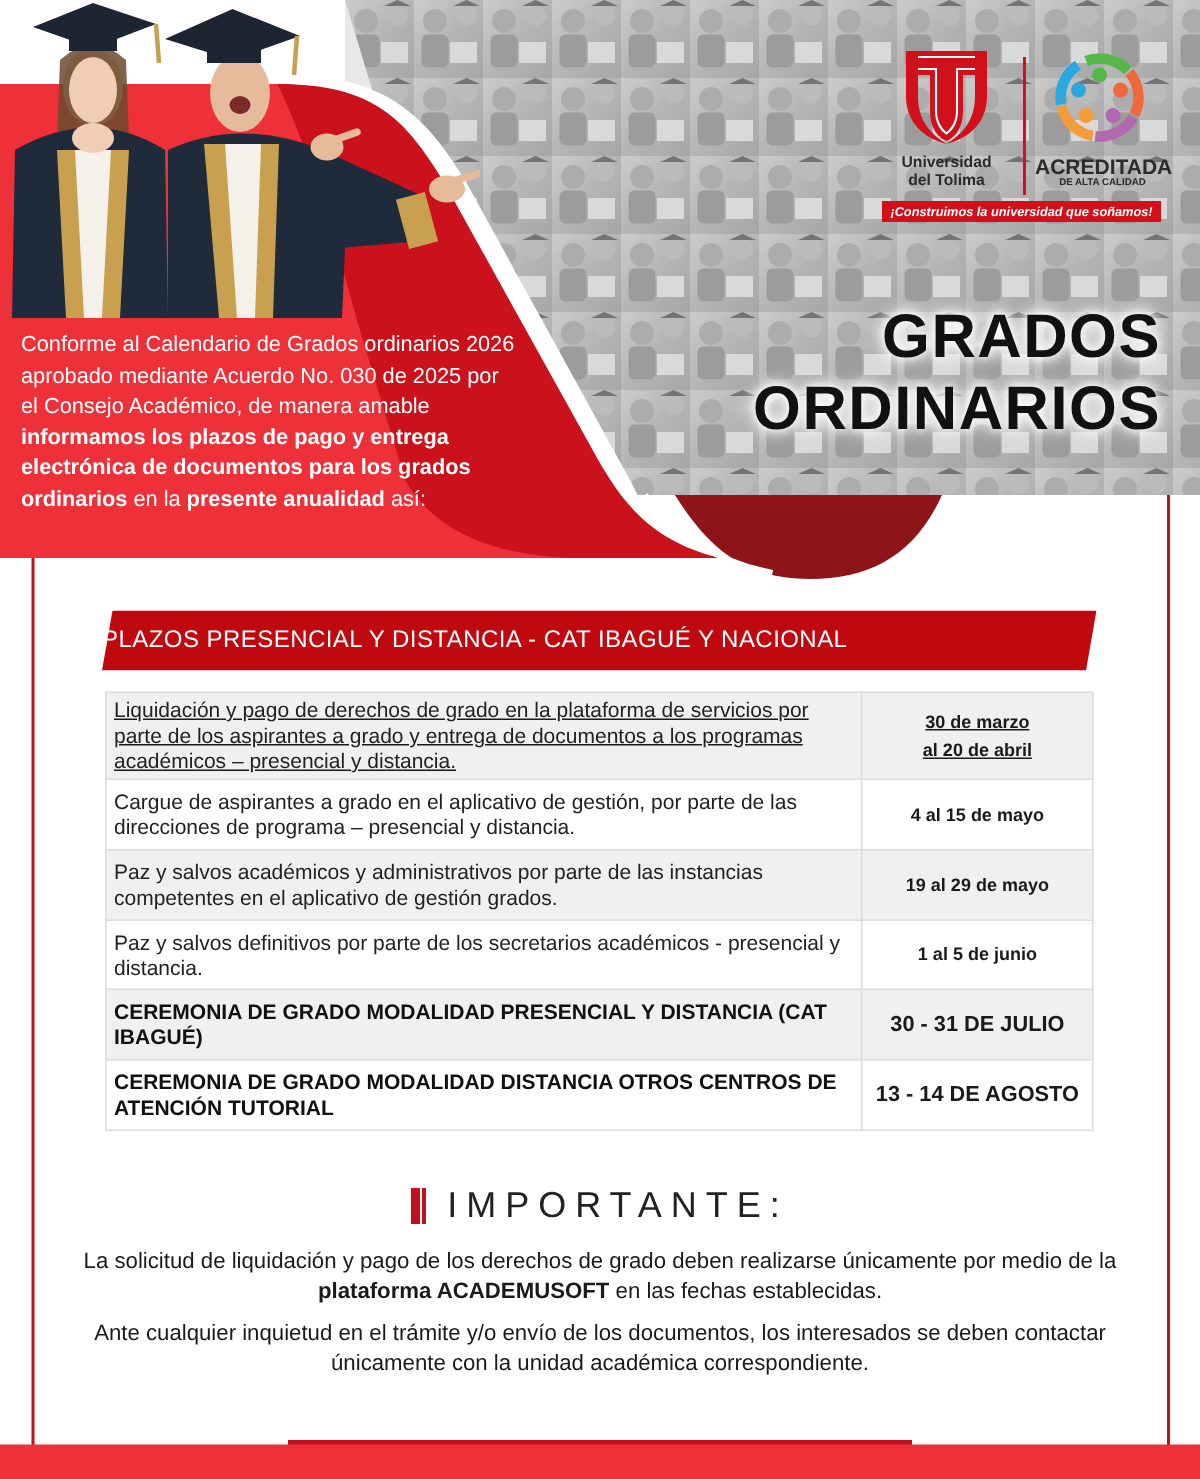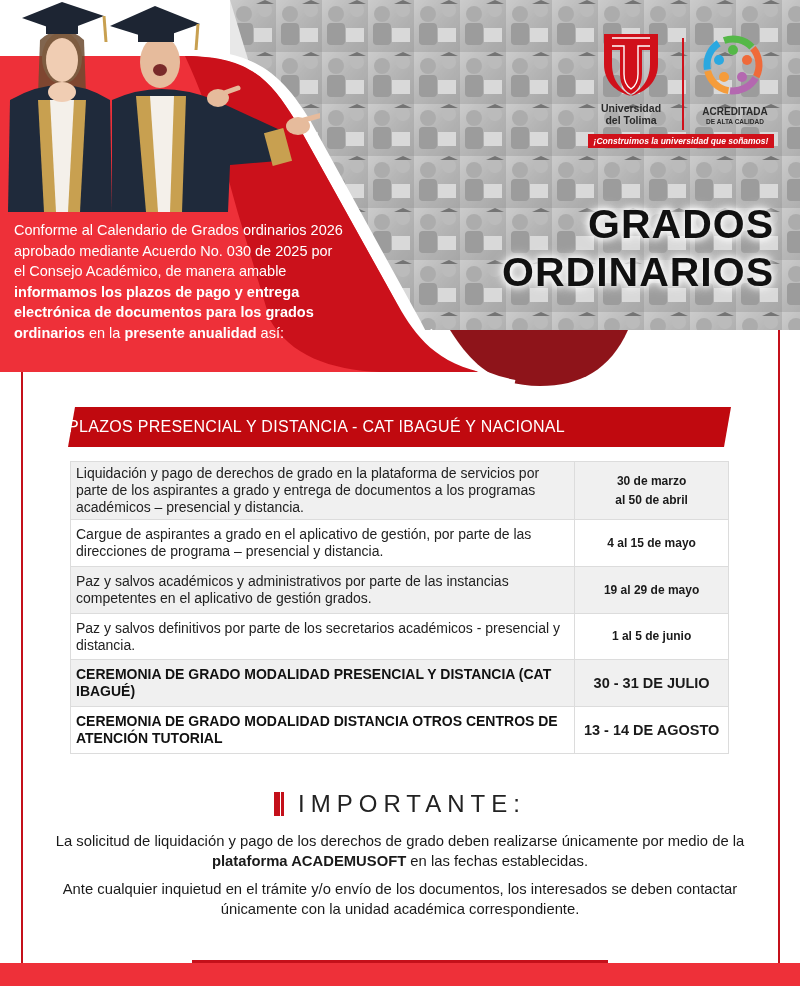--- a/index.html
+++ b/index.html
@@ -10,21 +10,21 @@
   .hero { position: absolute; left: 0; top: 0; width: 800px; height: 400px; overflow: hidden; padding-left: 16px; }
   .hero svg.bg { position: absolute; left: 0; top: 0; }
 
   .people { position: absolute; left: 0; top: 0; width: 320px; height: 212px; }
 
   .logo-block { position: absolute; left: 596px; top: 30px; width: 180px; height: 120px; }
   .ut-logo { position: absolute; left: 8px; top: 4px; width: 54px; height: 62px; }
   .ut-name { position: absolute; left: 0; top: 72px; width: 70px; text-align: center; font-size: 10.5px; font-weight: bold; color: #2b2b2b; line-height: 12px; }
   .logo-divider { position: absolute; left: 86px; top: 8px; width: 2px; height: 92px; background: #d0101a; }
   .acred-logo { position: absolute; left: 106px; top: 4px; width: 62px; height: 62px; }
-  .acred-name { position: absolute; left: 94px; top: 76px; width: 90px; text-align: center; font-size: 10px; font-weight: bold; color: #2b2b2b; line-height: 11px; }
+  .acred-name { position: absolute; left: 94px; top: 76px; width: 90px; text-align: center; font-size: 14px; font-weight: bold; color: #2b2b2b; line-height: 11px; }
   .acred-sub { position: absolute; left: 94px; top: 88px; width: 90px; text-align: center; font-size: 6.5px; font-weight: bold; color: #2b2b2b; }
   .slogan { position: absolute; left: -8px; top: 104px; width: 186px; height: 14px; background: #d0101a; color: #fff; font-size: 8.5px; font-style: italic; font-weight: bold; text-align: center; line-height: 14px; }
 
   .main-title { position: absolute; right: 26px; top: 200px; text-align: right; font-weight: bold; font-size: 41px; line-height: 48px; letter-spacing: 1px; color: #111; text-shadow: 0 0 6px #fff, 0 0 10px #fff, 0 0 14px rgba(255,255,255,.9); }
 
   .intro { position: absolute; left: 14px; top: 220px; width: 330px; color: #fff; font-size: 14.5px; line-height: 20.5px; }
   .intro b { font-weight: bold; }
 
   
   .frame-left { position: absolute; left: 21px; top: 372px; width: 2px; height: 592px; background: #c4101a; }
@@ -163,25 +163,25 @@
 
 <div class="banner">
   <svg width="663" height="40" viewBox="0 0 663 40">
     <polygon points="7,0 663,0 656,40 0,40" fill="#c0090f"></polygon>
   </svg>
   <div class="banner-text">PLAZOS PRESENCIAL Y DISTANCIA - CAT IBAGUÉ Y NACIONAL</div>
 </div>
 
 <table class="sched">
   <tbody>
-      <tr class="gray" style="height:52px;">
+      <tr class="gray" style="height:52px;text-decoration:underline;">
     <td class="desc">Liquidación y pago de derechos de grado en la plataforma de servicios por parte de los aspirantes a grado y entrega de documentos a los programas académicos – presencial y distancia.</td>
     <td class="date">
           <div>30 de marzo</div>
-          <div>al 50 de abril</div>
+          <div>al 20 de abril</div>
         </td>
   </tr>
   <tr class="white" style="height:47px;">
     <td class="desc">Cargue de aspirantes a grado en el aplicativo de gestión, por parte de las direcciones de programa – presencial y distancia.</td>
     <td class="date">4 al 15 de mayo</td>
   </tr>
   <tr class="gray" style="height:47px;">
     <td class="desc">Paz y salvos académicos y administrativos por parte de las instancias competentes en el aplicativo de gestión grados.</td>
     <td class="date">19 al 29 de mayo</td>
   </tr>

